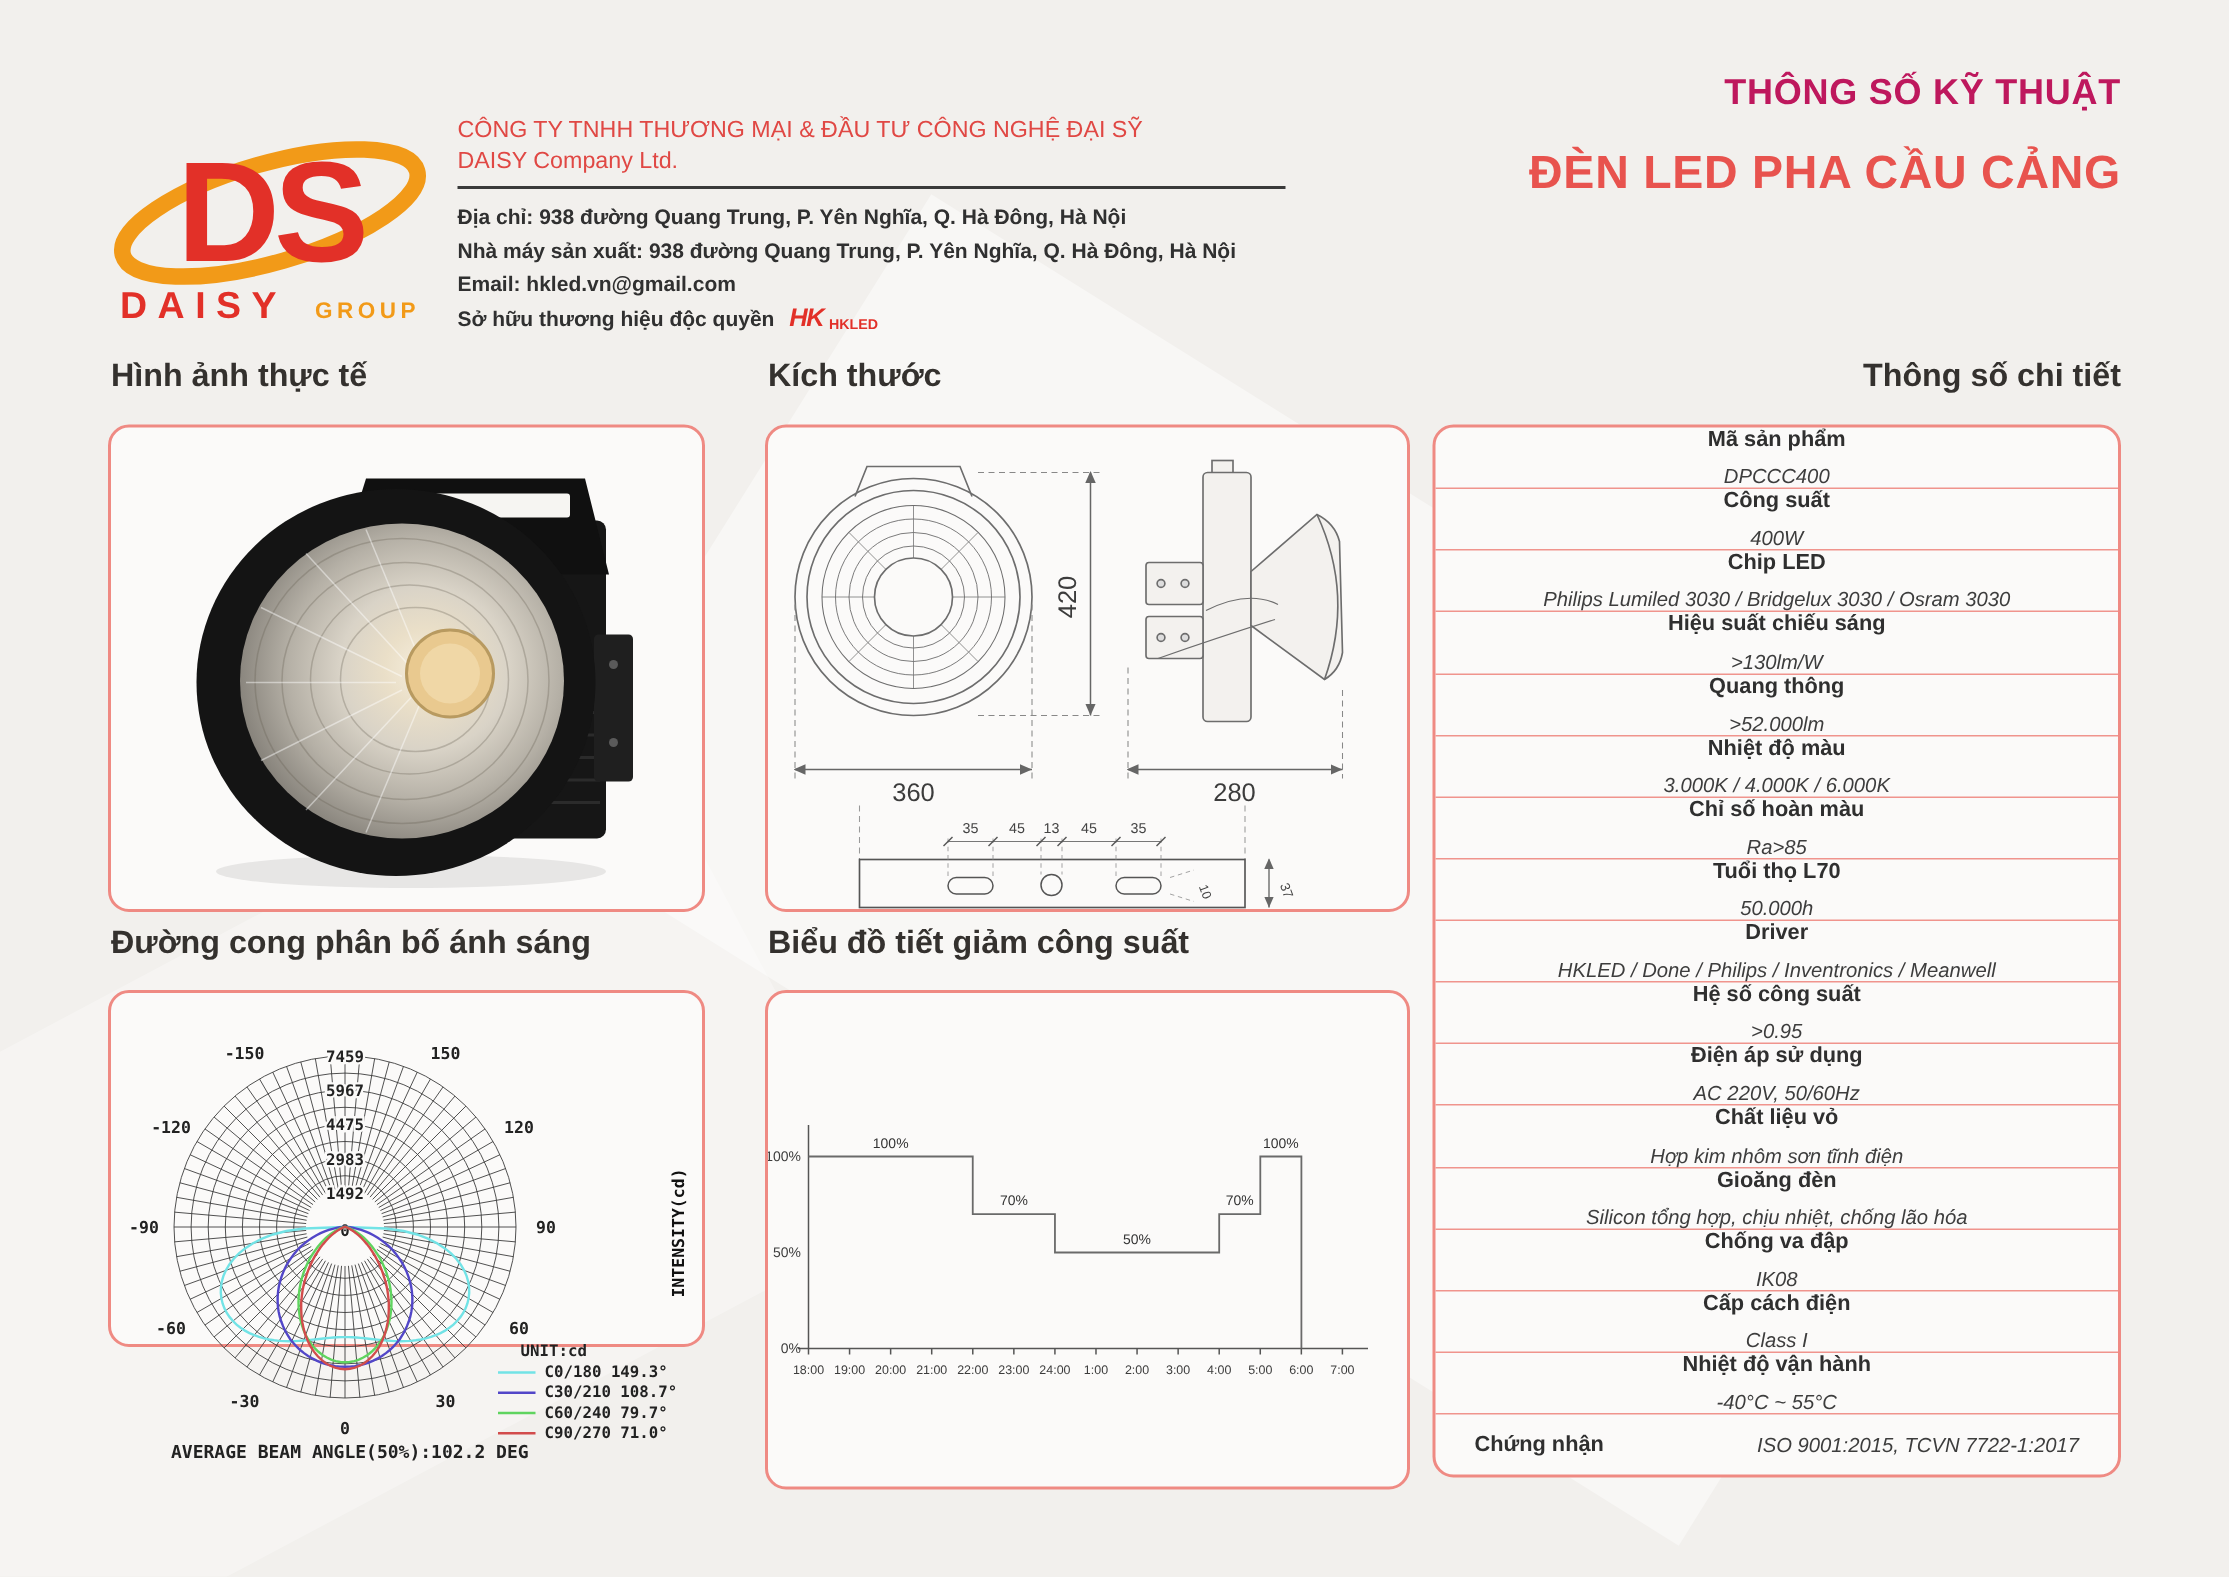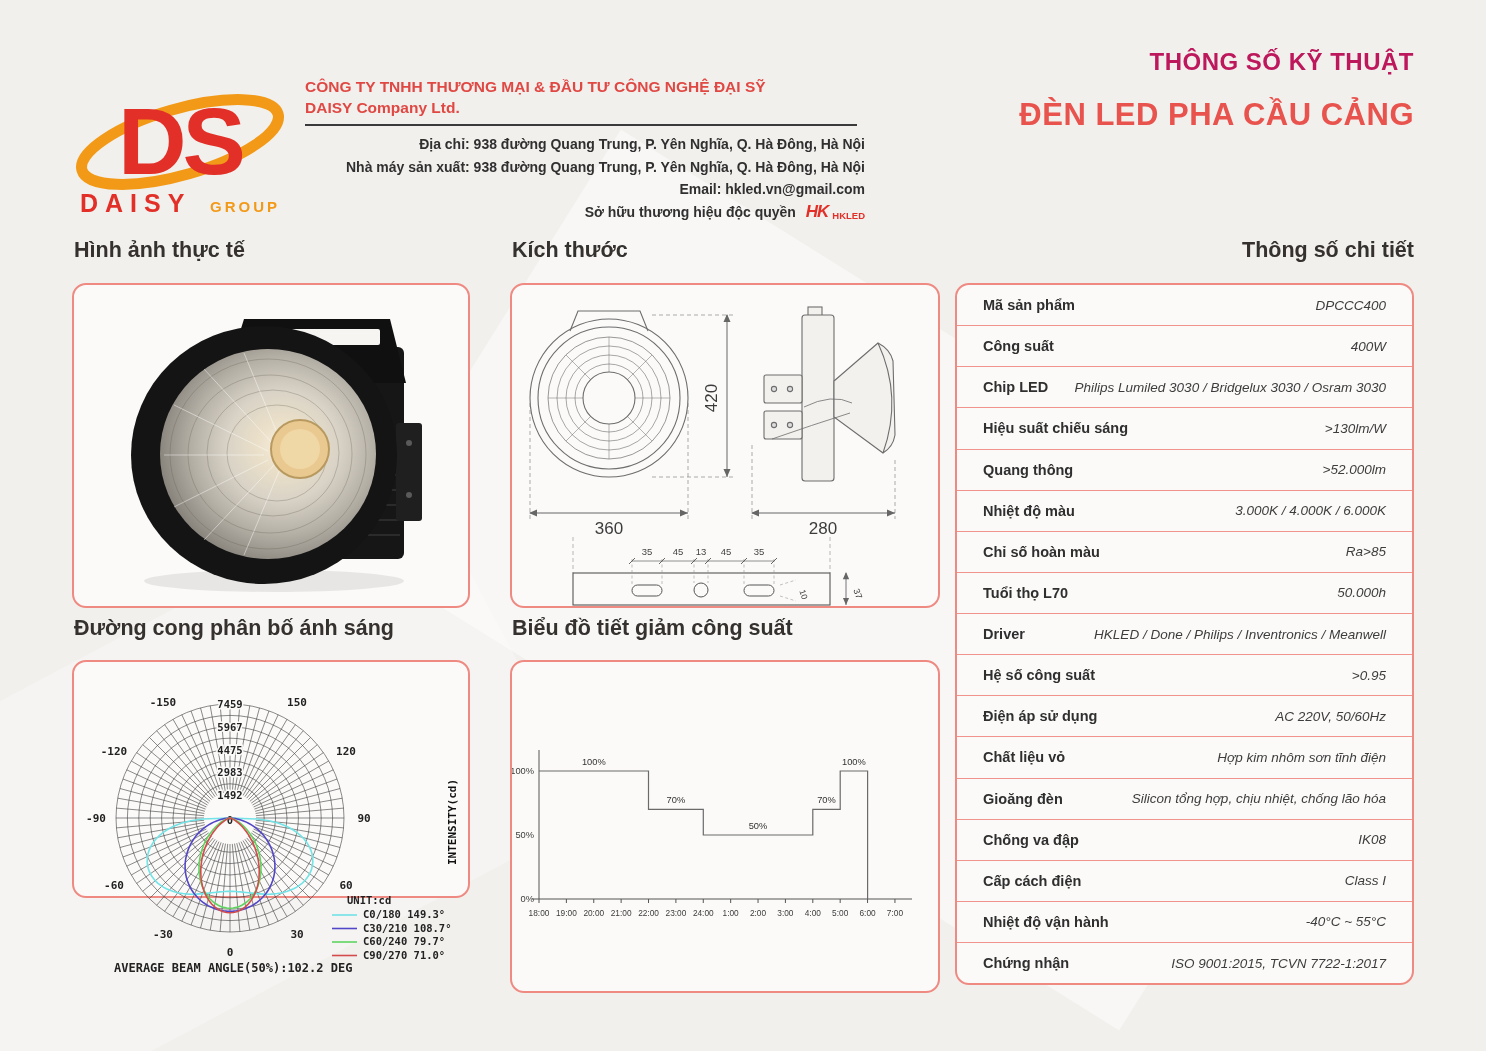--- a/index.html
+++ b/index.html
@@ -8,36 +8,36 @@
     background:#f2f0ed;
     font-family:"Liberation Sans","DejaVu Sans",sans-serif;
     color:#2f2f2f;
   }
   .wm{position:absolute;background:rgba(255,255,255,.45);pointer-events:none;}
   .wm1{width:900px;height:500px;left:420px;top:330px;transform:rotate(32deg);}
   .wm2{width:700px;height:380px;left:-150px;top:620px;transform:rotate(-28deg);background:rgba(255,255,255,.3);}
   .abs{position:absolute;}
   
   .company{left:305px;top:76px;width:560px;}
-  .company .c-title{font-size:15.5px;font-weight:bold;color:#e04844;line-height:21px;}
+  .company .c-title{font-size:15.5px;font-weight:normal;color:#e04844;line-height:21px;}
   .company .c-div{height:2px;background:#3a3a3a;width:552px;margin:6px 0 7px 0;}
-  .company .c-line{font-size:14px;font-weight:bold;color:#303030;line-height:22.5px;white-space:nowrap;text-align:right;}
+  .company .c-line{font-size:14px;font-weight:bold;color:#303030;line-height:22.5px;white-space:nowrap;}
   .hk-mark{color:#e23028;font-weight:700;font-style:italic;font-size:17px;letter-spacing:-1px;margin-left:6px;}
   .hk-name{color:#e23028;font-weight:bold;font-size:9.5px;position:relative;top:2px;}
   .doc-title{right:72px;top:48px;text-align:right;width:500px;}
   .doc-title .kicker{font-size:24px;font-weight:bold;color:#be185d;letter-spacing:.5px;margin-bottom:16px;}
   .doc-title .big{font-size:31px;font-weight:bold;color:#e8534e;line-height:45px;letter-spacing:.5px;}
   
   .sec-h{font-size:21.5px;font-weight:bold;color:#34312e;}
   
   .card{position:absolute;background:#fbfaf9;border:2px solid #ef8a83;border-radius:14px;box-sizing:border-box;}
   
   #spec-rows{display:flex;flex-direction:column;height:100%;}
   .spec-row{flex:1;display:flex;align-items:center;justify-content:space-between;padding:0 26px;}
-  .spec-row:not(:last-child){border-bottom:1.3px solid #f0948d;}
+  .spec-row:not(:last-child){border-bottom:1.3px solid #f0948d;flex-direction:column;}
   .spec-label{font-size:14.5px;font-weight:bold;color:#2f2f2f;white-space:nowrap;}
   .spec-value{font-size:13.5px;font-style:italic;color:#3d3d3d;white-space:nowrap;text-align:left;}
   svg text{user-select:none;}
 </style>
 </head>
 <body>
 
 <div class="wm wm1"></div>
 <div class="wm wm2"></div>
 

